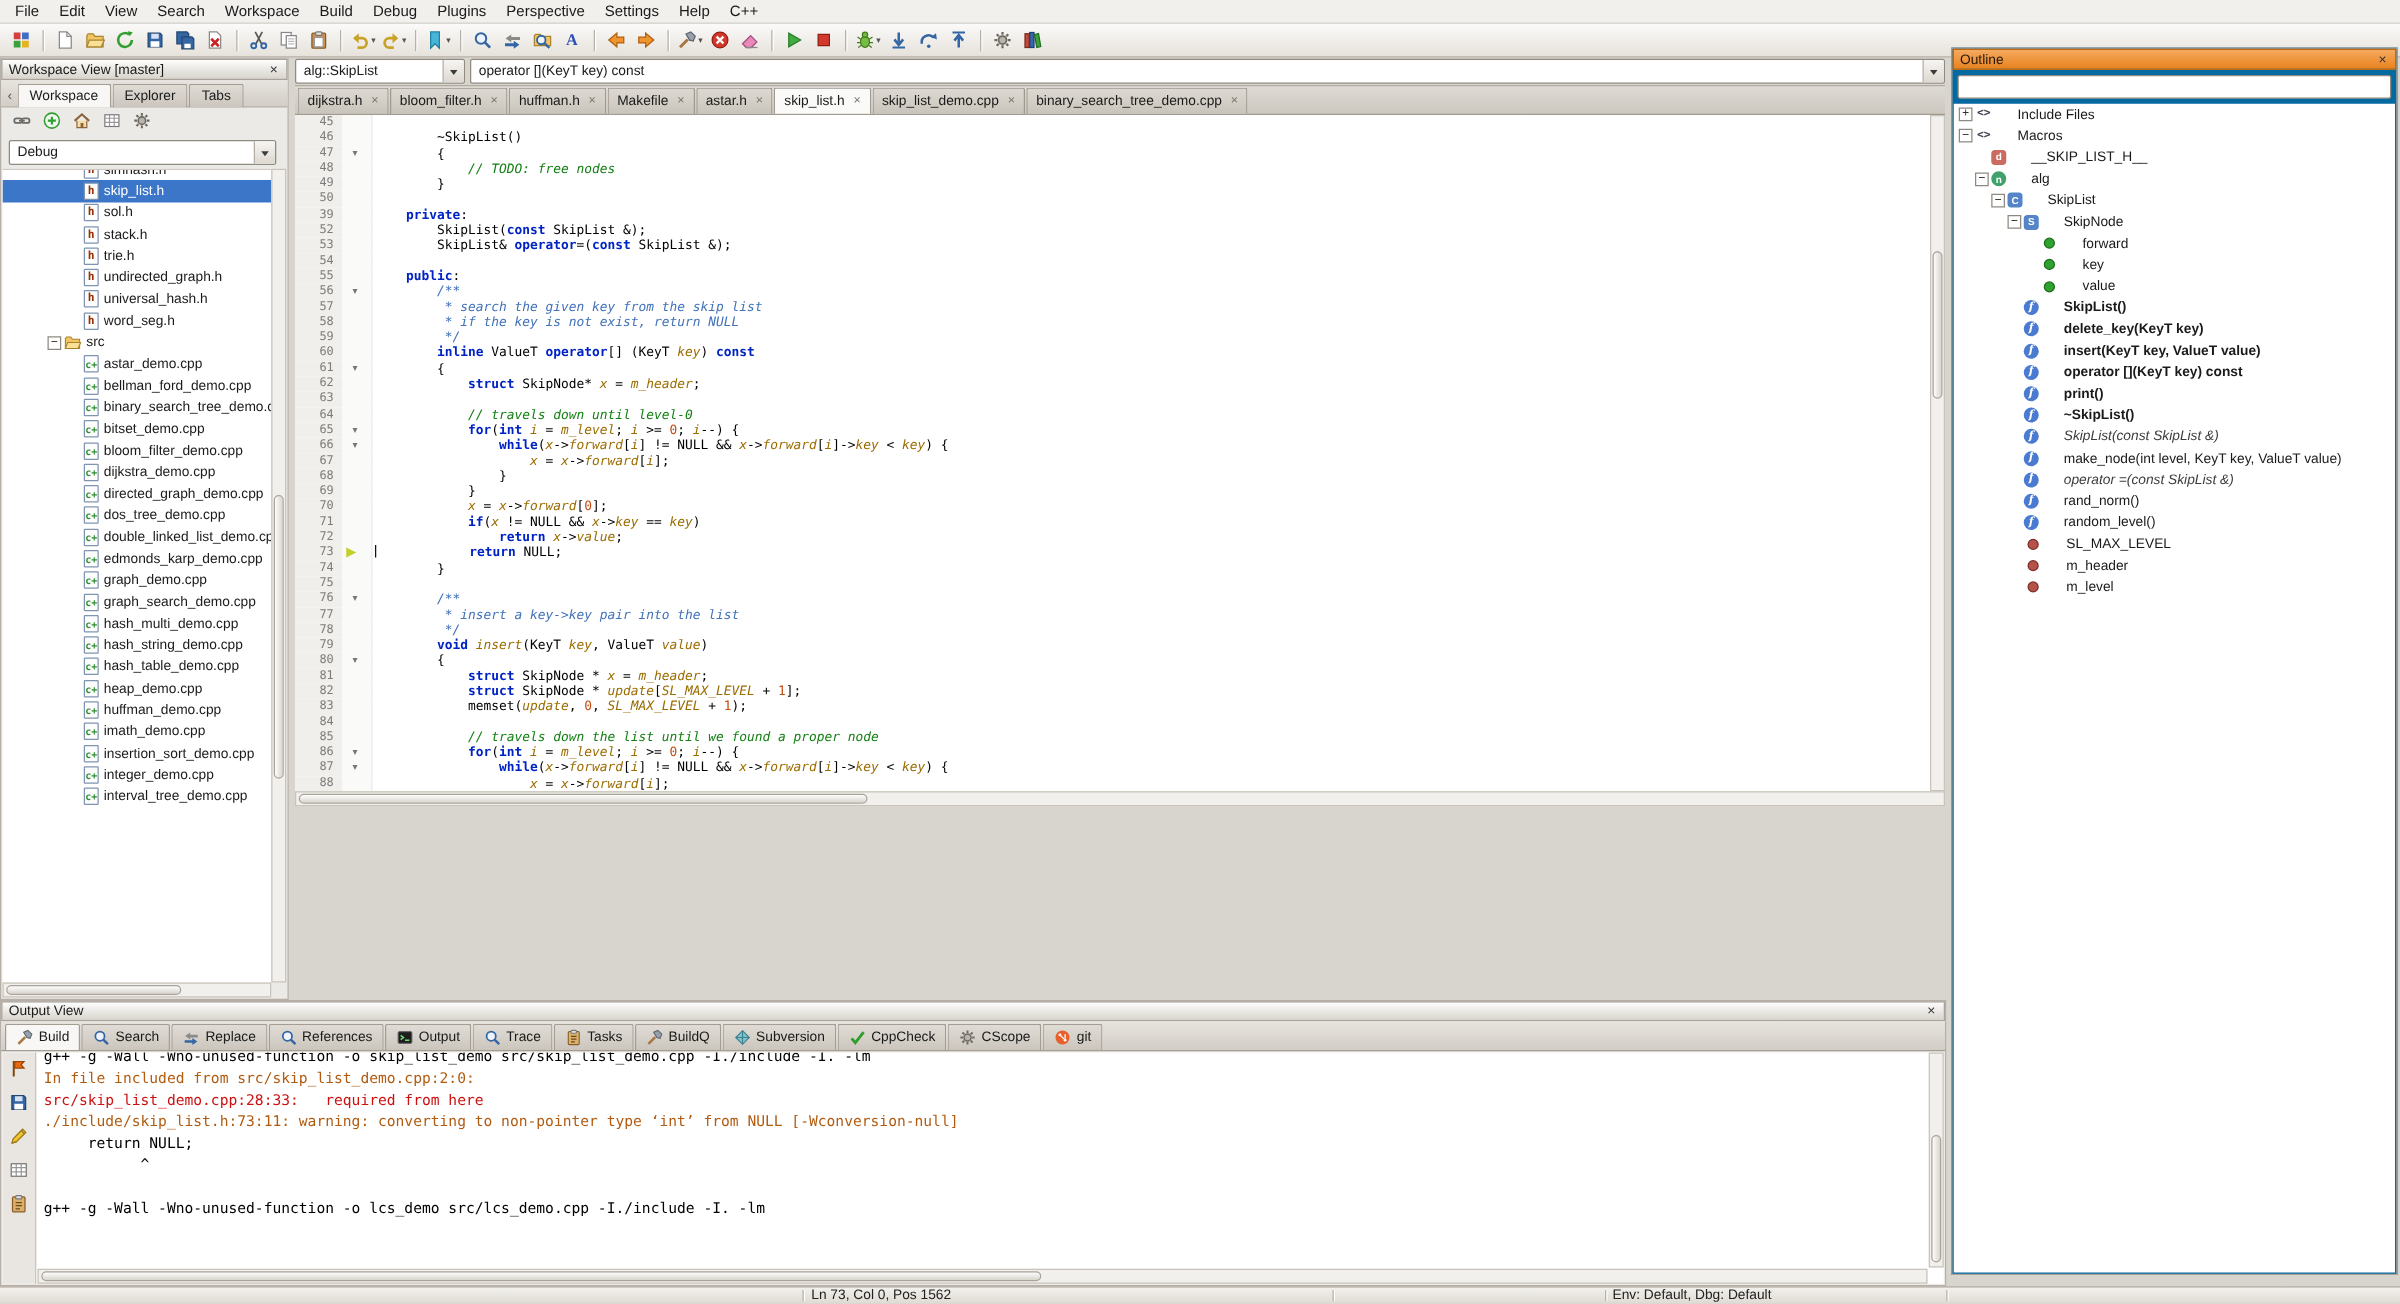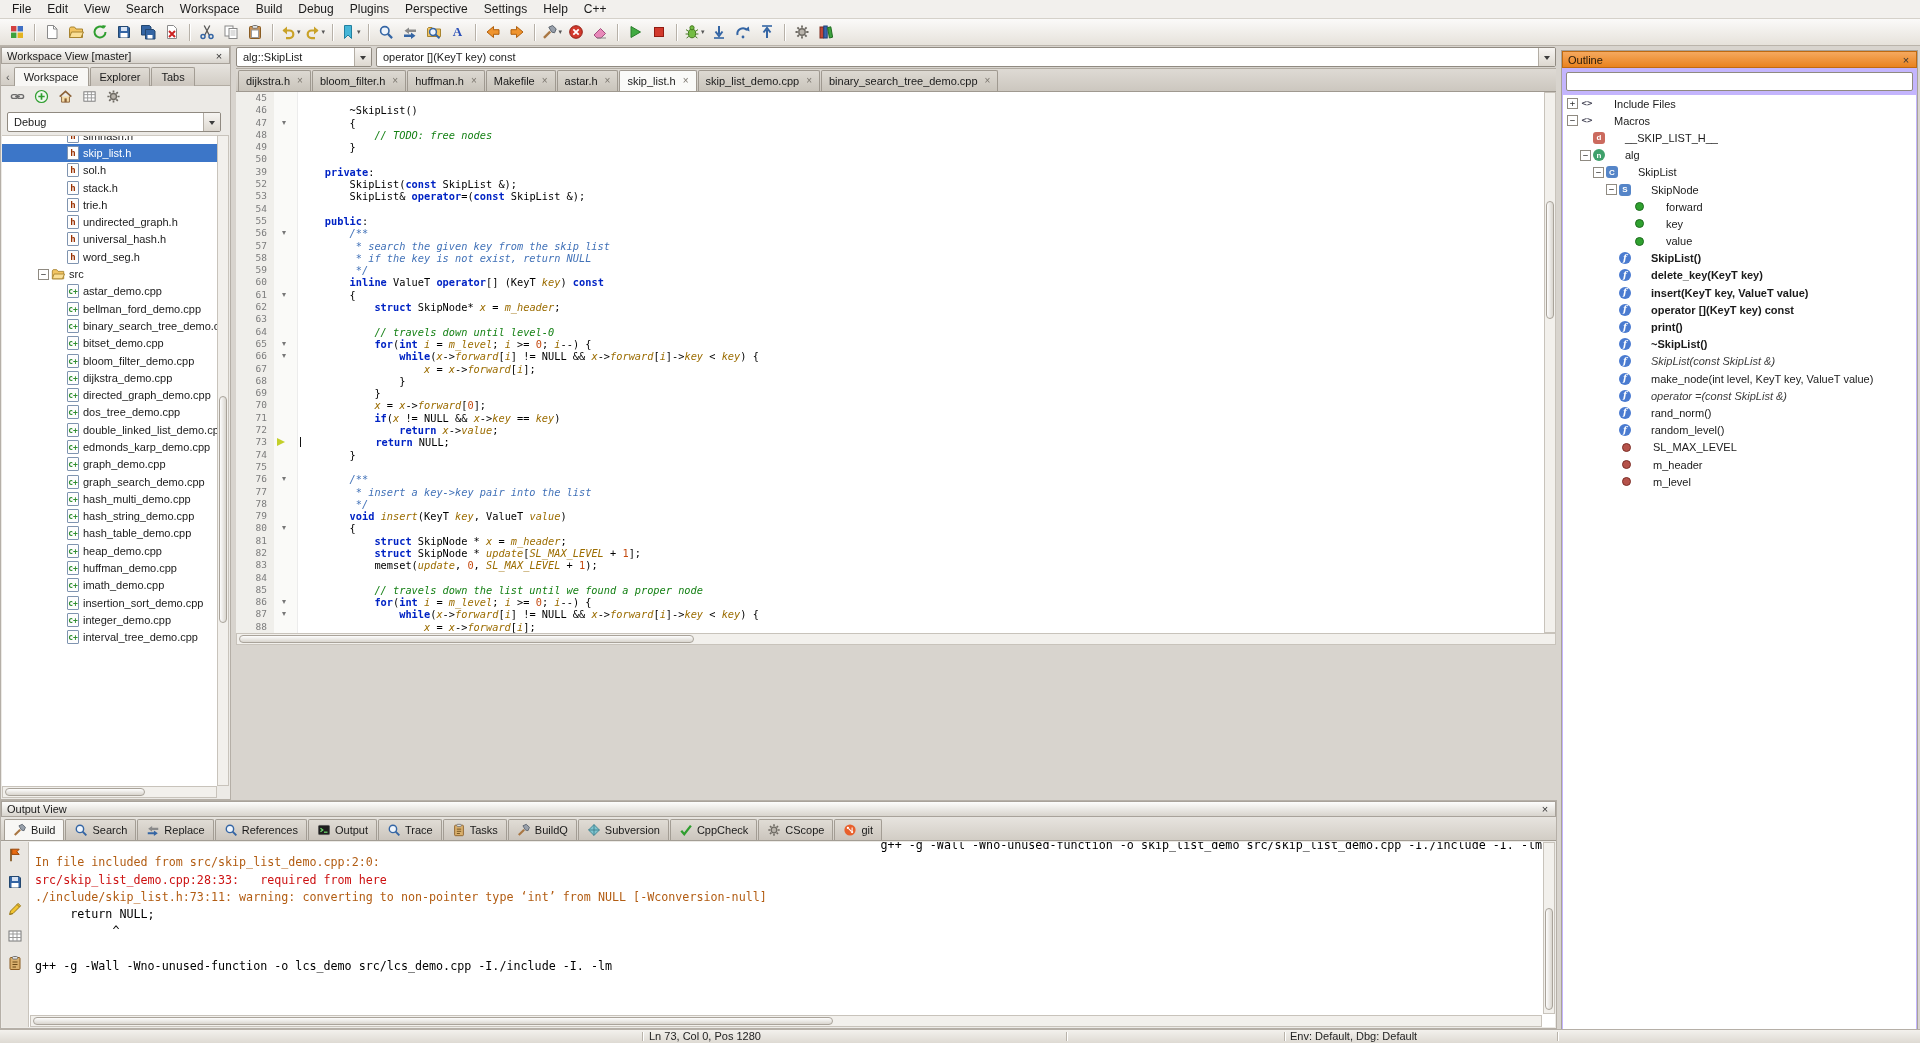--- a/index.html
+++ b/index.html
@@ -66,21 +66,21 @@
 .caret{display:inline-block;width:1px;height:10px;background:#111;vertical-align:-1px}
 .tk-pln{color:#000}
 .tk-k{color:#0023c4;font-weight:bold}
 .tk-v{color:#9b6c00;font-style:italic}
 .tk-c{color:#148014;font-style:italic}
 .tk-dc{color:#4272b8;font-style:italic}
 .tk-n{color:#c44a10}
 .ed-vscroll{left:1308px;top:46px;height:541px}
 .ed-hscroll{left:0;top:587px;width:1320px}
 
-.outline-panel{position:absolute;left:1561px;top:50px;width:357px;height:982px;background:#c4b5fd;border:1px solid #a8a29a}
+.outline-panel{position:absolute;left:1561px;top:38px;width:357px;height:982px;background:#0369a1;border:1px solid #a8a29a}
 .osearch{position:absolute;left:4px;top:21px;right:4px;height:19px;border:1px solid #8f8a81;border-radius:2px;background:#fff;font-size:11px;padding:0 4px}
 .otree{position:absolute;left:1px;top:44px;right:1px;bottom:1px;overflow:hidden;background:#fff}
 .orow{display:flex;align-items:center;height:17.2px;font-size:11px;white-space:nowrap}
 .oic{flex:none;width:14px;height:13px;margin-right:3px;display:inline-flex;align-items:center;justify-content:center;font-weight:bold}
 .oic-angles{color:#445;font:bold 9px/13px "DejaVu Sans Mono",monospace}
 .oic-define{background:#cb6a5e;color:#fff;border-radius:3px;font-size:8px;width:12px;height:12px}
 .oic-ns{background:#3fa16b;color:#fff;border-radius:50%;font-size:8px;width:12px;height:12px}
 .oic-cls,.oic-strct{background:#5585c8;color:#fff;border-radius:3px;font-size:8px;width:12px;height:12px}
 .oic-f{background:#4a7bd0;color:#fff;border-radius:50%;font:italic bold 9px/11px "DejaVu Serif",serif;width:12px;height:12px}
 .oic-dotg::before,.oic-dotr::before{content:"";width:7px;height:7px;border-radius:50%}
@@ -1173,21 +1173,21 @@
             <use href="#sym-pencil" xlink:href="#sym-pencil"></use>
           </svg></div>
         <div class="sbtn"><svg class="ic" viewBox="0 0 16 16">
             <use href="#sym-gridsm" xlink:href="#sym-gridsm"></use>
           </svg></div>
         <div class="sbtn"><svg class="ic" viewBox="0 0 16 16">
             <use href="#sym-clipboard" xlink:href="#sym-clipboard"></use>
           </svg></div>
       </div>
     <div class="olines" id="olines">
-        <div class="bl" style="margin-top: -5px; text-align: right;">g++ -g -Wall -Wno-unused-function -o skip_list_demo src/skip_list_demo.cpp -I./include -I. -lm</div>
+        <div class="bl" style="margin-top: -5px;">g++ -g -Wall -Wno-unused-function -o skip_list_demo src/skip_list_demo.cpp -I./include -I. -lm</div>
         <div class="bl bl-warn">In file included from src/skip_list_demo.cpp:2:0:</div>
         <div class="bl bl-error">src/skip_list_demo.cpp:28:33:   required from here</div>
         <div class="bl bl-warn">./include/skip_list.h:73:11: warning: converting to non-pointer type ‘int’ from NULL [-Wconversion-null]</div>
         <div class="bl">     return NULL;</div>
         <div class="bl">           ^</div>
         <div class="bl"> </div>
         <div class="bl">g++ -g -Wall -Wno-unused-function -o lcs_demo src/lcs_demo.cpp -I./include -I. -lm</div>
       </div>
     <div class="hscroll out-hscroll">
         <div class="thumb" style="left:2px;width:800px"></div>
@@ -1196,15 +1196,15 @@
         <div class="thumb" style="top:38%;height:60%"></div>
       </div>
   </div>
 </div>
 
 <div class="statusbar">
   <div class="ssep" style="left:642px"></div>
   <div class="ssep" style="left:1066px"></div>
   <div class="ssep" style="left:1284px"></div>
   <div class="ssep" style="left:1557px"></div>
-  <span class="stext" style="left:649px">Ln 73, Col 0, Pos 1280</span>
+  <span class="stext" style="left:649px">Ln 73, Col 0, Pos 1562</span>
   <span class="stext" style="left:1290px">Env: Default, Dbg: Default</span>
 </div>
 
 </body></html>

